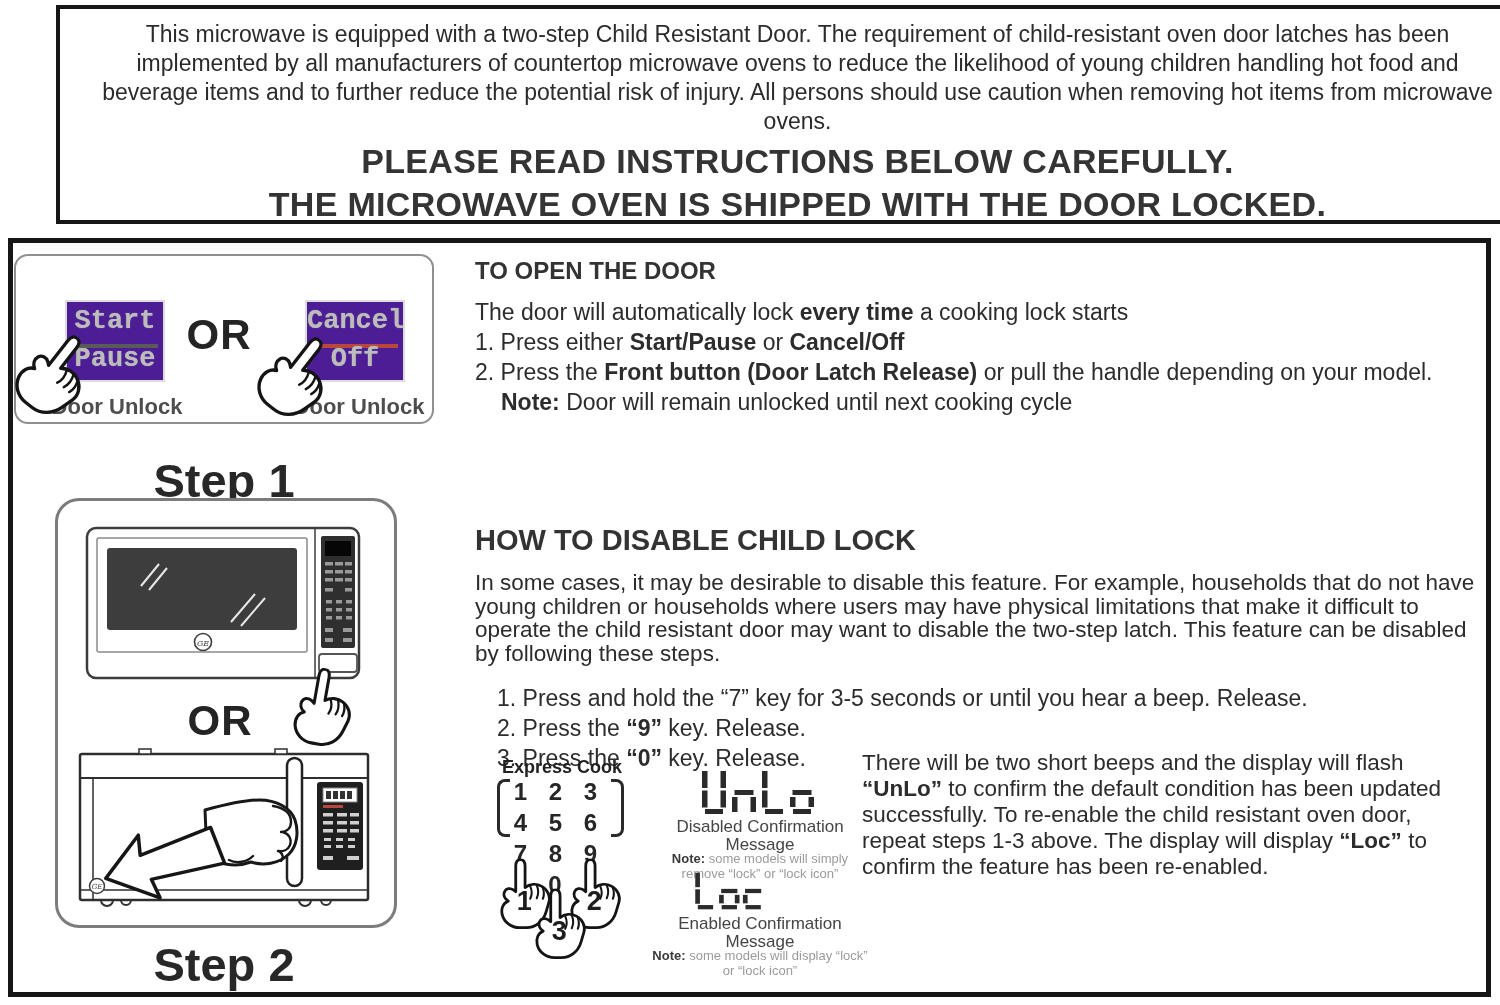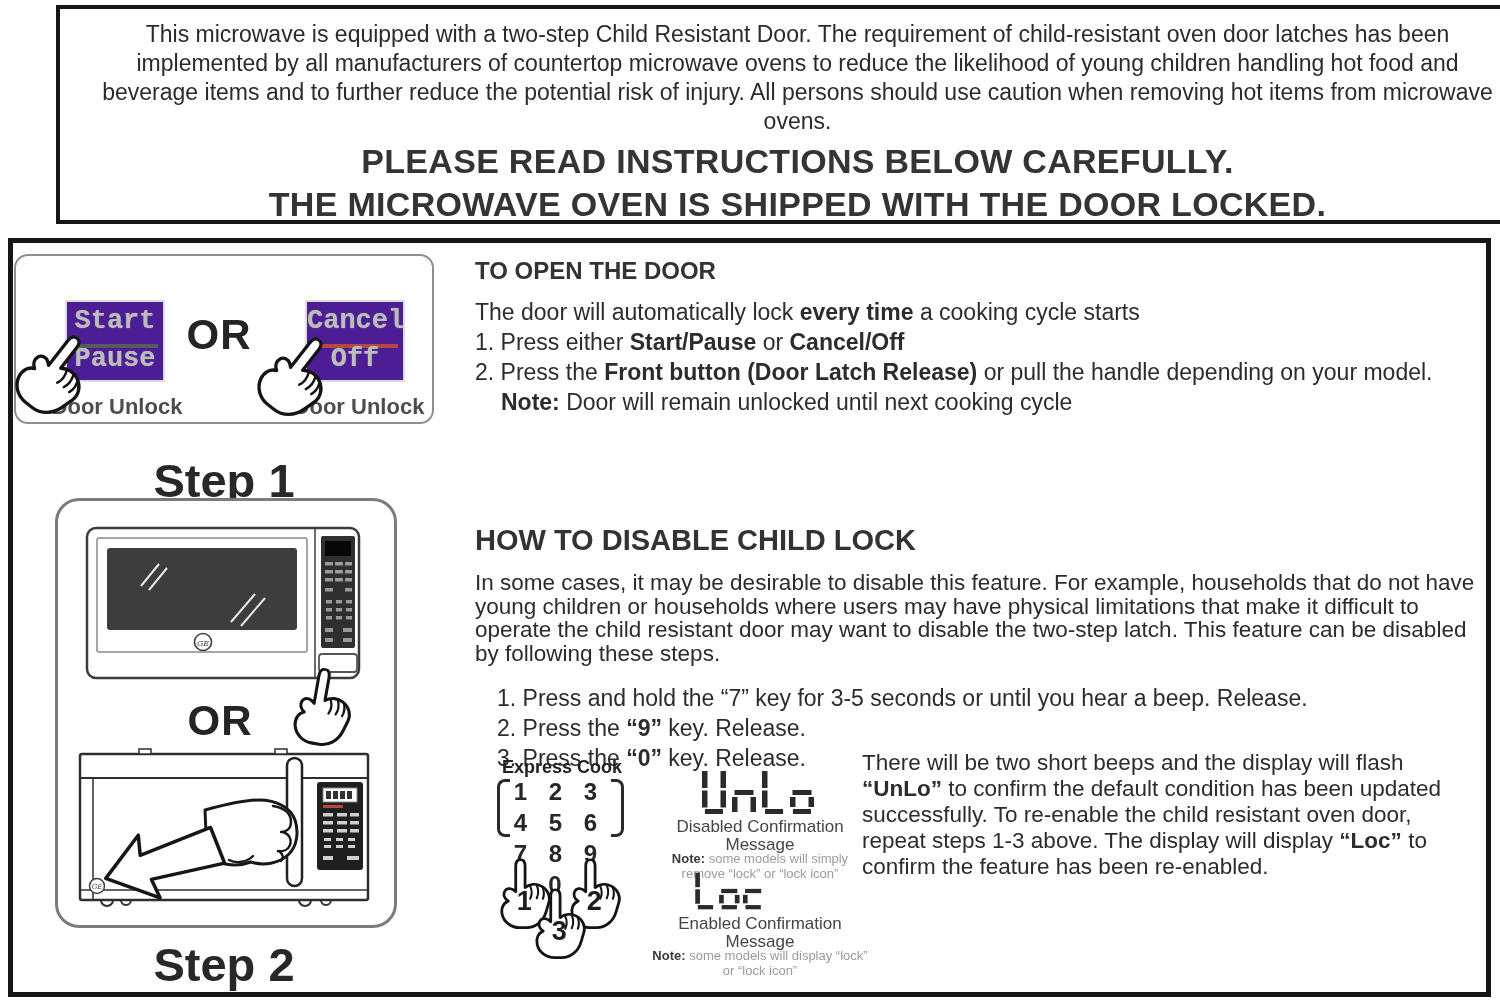--- a/index.html
+++ b/index.html
@@ -225,21 +225,21 @@
     </g>
     <g transform="translate(24,76) rotate(-14 70 35)">
       <polygon points="2,38 44,4 41,24 116,14 121,52 46,50 50,70" fill="#ffffff" stroke="#161616" stroke-width="3.5" stroke-linejoin="round"></polygon>
     </g>
   </svg>
 
   <div class="abs step-label" style="top:937px;">Step 2</div>
 
   <div class="abs door-op">
     <h2 class="sec-subtitle">TO OPEN THE DOOR</h2>
-    <p class="body-line first"><span>The door will automatically lock </span><b>every time</b><span> a cooking cycle starts</span></p>
+    <p class="body-line first"><span>The door will automatically lock </span><b>every time</b><span> a cooking lock starts</span></p>
     <p class="body-line"><span>1. Press either </span><b>Start/Pause</b><span> or </span><b>Cancel/Off</b></p>
     <p class="body-line"><span>2. Press the </span><b>Front button (Door Latch Release)</b><span> or pull the handle depending on your model.</span></p>
     <p class="body-line note-line"><b>Note:</b><span> Door will remain unlocked until next cooking cycle</span></p>
   </div>
 
   <div class="abs disable-sec">
     <h1 class="sec-title">HOW TO DISABLE CHILD LOCK</h1>
     <p class="d-intro">In some cases, it may be desirable to disable this feature. For example, households that do not have young children or households where users may have physical limitations that make it difficult to operate the child resistant door may want to disable the two-step latch. This feature can be disabled by following these steps.</p>
     <div class="d-steps">
       <p class="body-line"><span>1. Press and hold the “7” key for 3-5 seconds or until you hear a beep. Release.</span></p>

